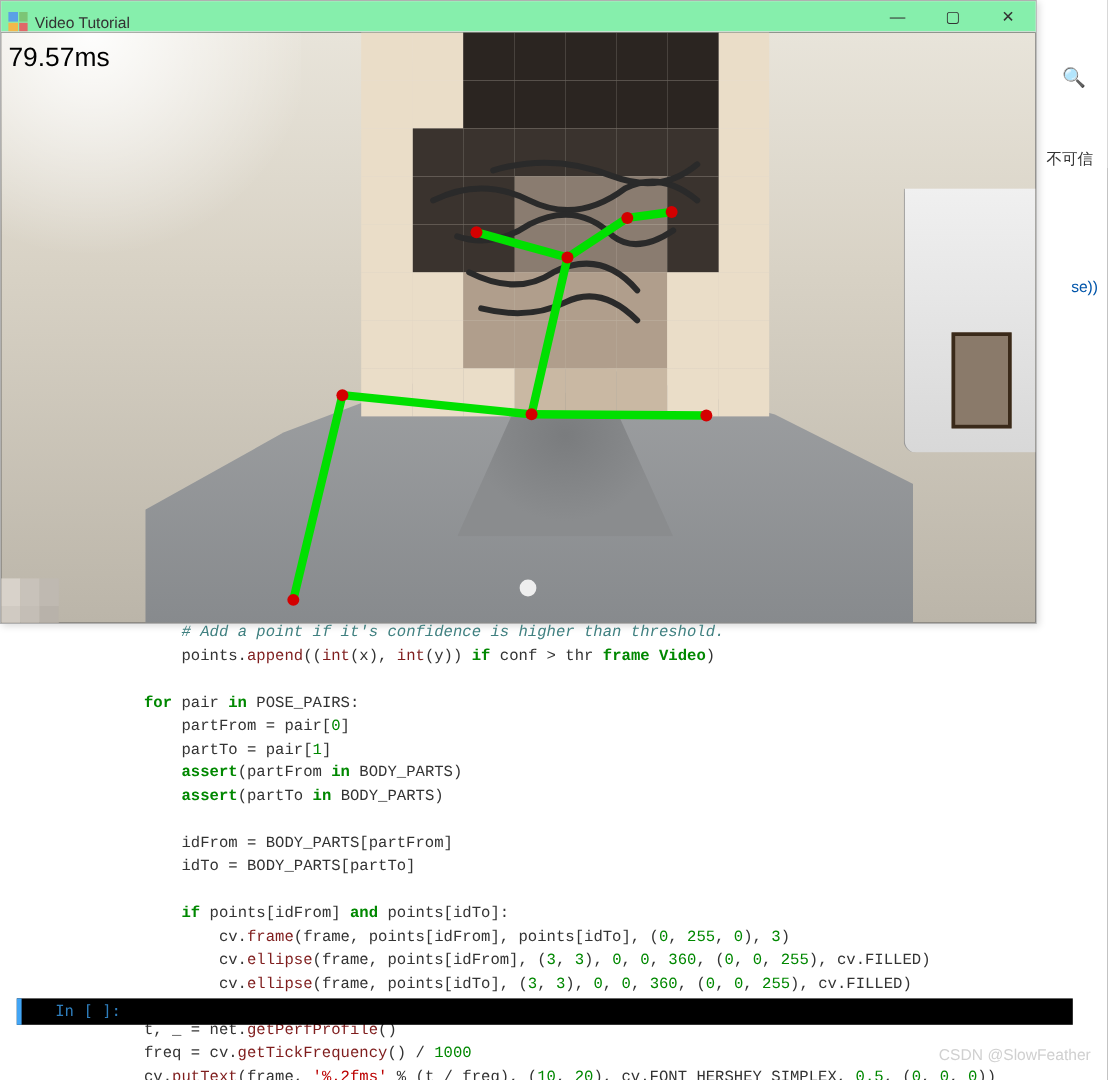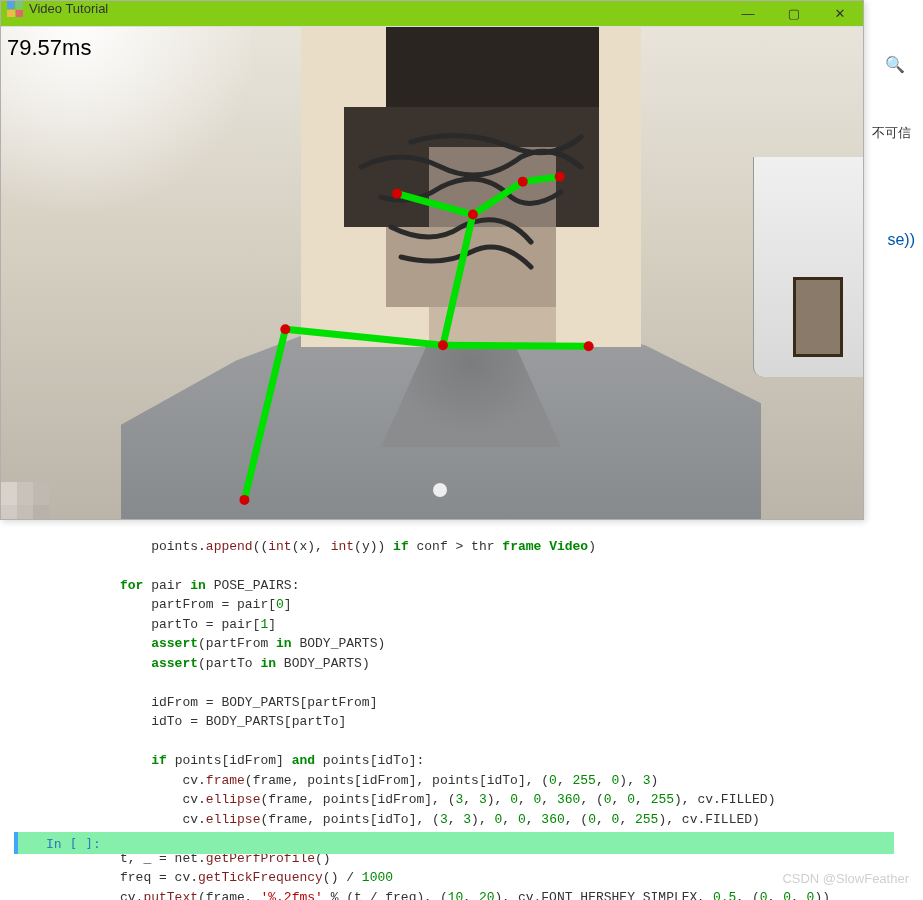--- a/index.html
+++ b/index.html
@@ -34,38 +34,38 @@
     position: absolute;
     top: 122px; right: 8px;
     font-size: 13px;
     color: #333;
     background: #fff;
     padding: 2px 4px;
   }
   .bg-se {
     position: absolute;
     top: 231px; right: 8px;
-    font-size: 16px;
+    font-size: 13px;
     color: #0055aa;
   }
   
   .win {
     position: absolute;
     left: 0; top: 0;
     width: 864px;
     height: 520px;
     background: #fff;
     border: 1px solid #b0b0b0;
     box-shadow: 2px 2px 6px rgba(0,0,0,.15);
   }
   .titlebar {
     height: 26px;
     display: flex;
-    align-items: flex-start;
-    background: #84cc16;
+    align-items: flex-end;
+    background: #86efac;
     border-bottom: 1px solid #ddd;
   }
   .title-icon {
     width: 16px; height: 16px;
     margin: 0 6px;
     display: grid;
     grid-template-columns: 1fr 1fr;
     grid-template-rows: 1fr 1fr;
     gap: 1px;
   }
@@ -190,21 +190,21 @@
   .code-area .num { color: #008800; }
   .code-area .str { color: #bb0000; }
   .code-area .cmt { color: #408080; font-style: italic; }
   .cell-marker {
     position: absolute;
     left: 14px;
     top: 832px;
     width: 880px;
     height: 22px;
     border-left: 4px solid #42a5f5;
-    background: #86efac;
+    background: #000000;
     display:flex;
     align-items:center;
   }
   .cell-in {
     color: #2e7ebd;
     font-family: monospace;
     font-size: 13px;
     margin-left: 28px;
   }
   .watermark {
@@ -343,21 +343,21 @@
         <circle cx="560" cy="150" r="5" fill="#d40000"></circle>
         <circle cx="443" cy="319" r="5" fill="#d40000"></circle>
         <circle cx="285" cy="303" r="5" fill="#d40000"></circle>
         <circle cx="589" cy="320" r="5" fill="#d40000"></circle>
         <circle cx="244" cy="474" r="5" fill="#d40000"></circle>
       </svg>
     <div class="ms-overlay">79.57ms</div>
   </div>
 </div>
 
-<div class="code-area" id="code-area">    
+<div class="code-area" id="code-area">    <span class="cmt"># Add a point if it's confidence is higher than threshold.</span>
     points.<span class="fn">append</span>((<span class="fn">int</span>(x), <span class="fn">int</span>(y)) <span class="kw">if</span> conf &gt; thr <span class="kw">frame</span> <span class="kw">Video</span>)
 
 <span class="kw">for</span> pair <span class="kw">in</span> POSE_PAIRS:
     partFrom = pair[<span class="num">0</span>]
     partTo = pair[<span class="num">1</span>]
     <span class="kw">assert</span>(partFrom <span class="kw">in</span> BODY_PARTS)
     <span class="kw">assert</span>(partTo <span class="kw">in</span> BODY_PARTS)
 
     idFrom = BODY_PARTS[partFrom]
     idTo = BODY_PARTS[partTo]

